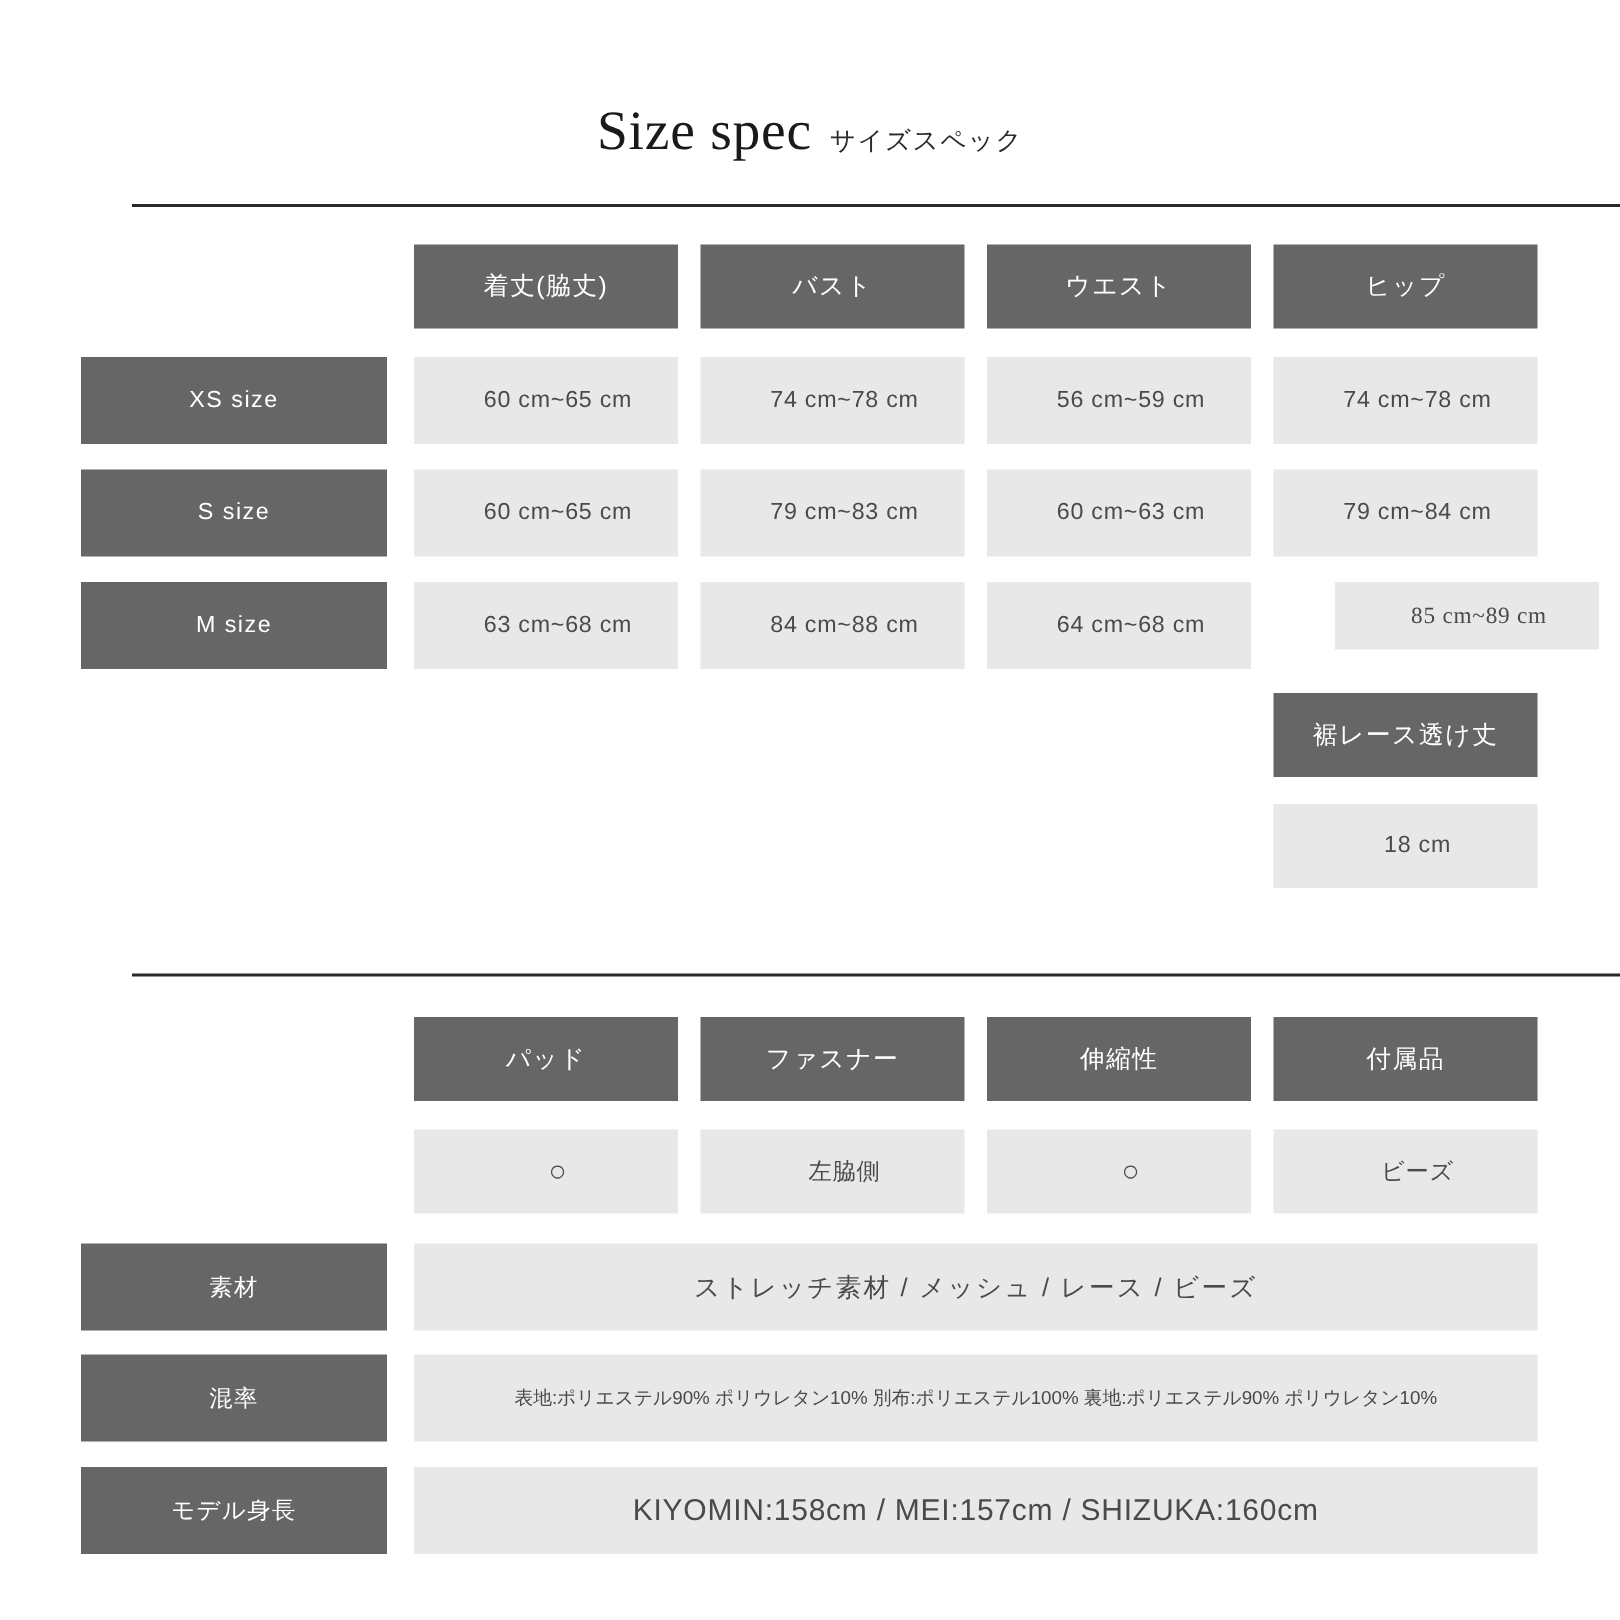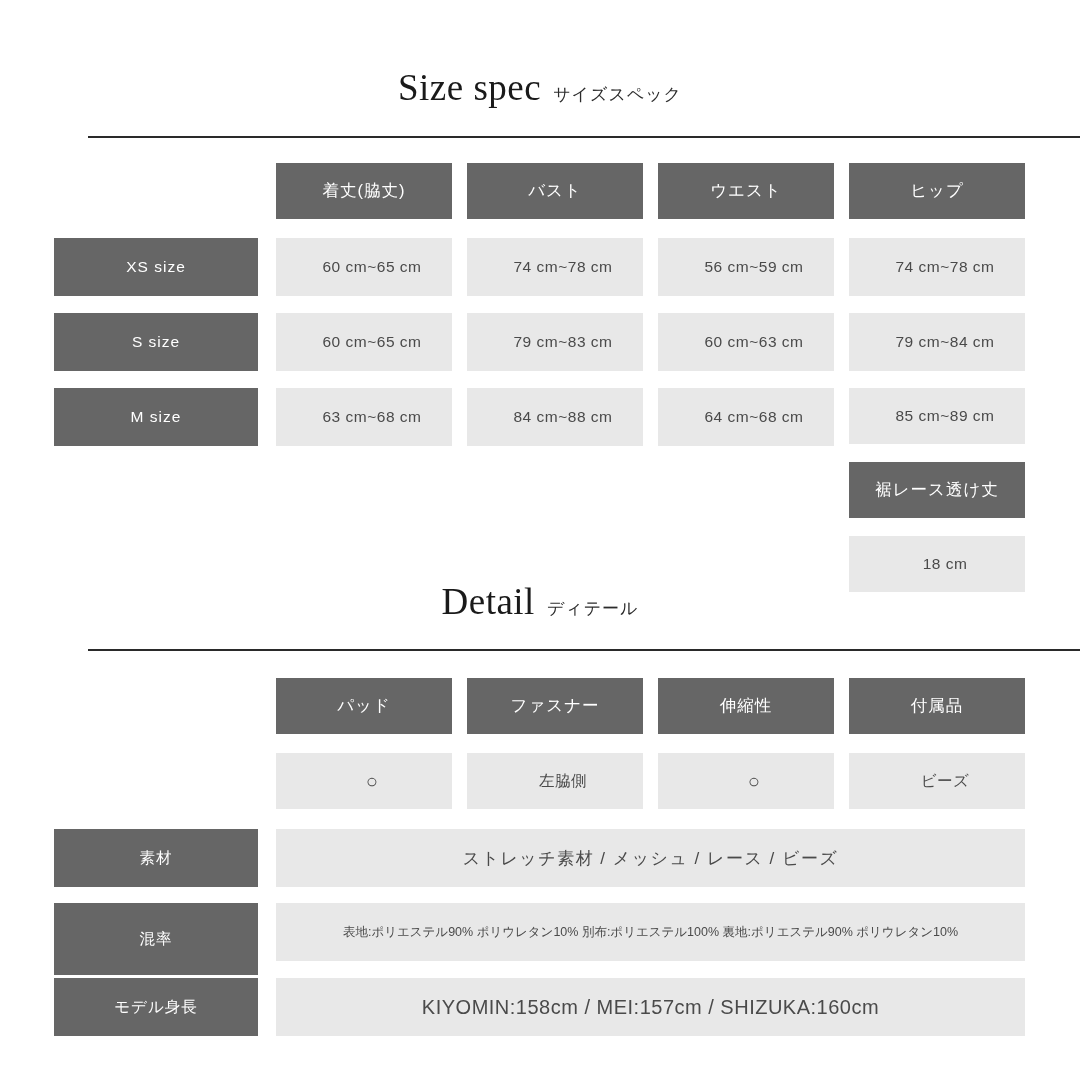--- a/index.html
+++ b/index.html
@@ -126,46 +126,43 @@
     <div class="cell rowhdr" style="left:54px; top:313px; width:204px; height:58px;">S size</div>
     <div class="cell val" style="left:276px; top:313px; width:176px; height:58px;">60 cm~65 cm</div>
     <div class="cell val" style="left:467px; top:313px; width:176px; height:58px;">79 cm~83 cm</div>
     <div class="cell val" style="left:658px; top:313px; width:176px; height:58px;">60 cm~63 cm</div>
     <div class="cell val" style="left:849px; top:313px; width:176px; height:58px;">79 cm~84 cm</div>
 
     <div class="cell rowhdr" style="left:54px; top:388px; width:204px; height:58px;">M size</div>
     <div class="cell val" style="left:276px; top:388px; width:176px; height:58px;">63 cm~68 cm</div>
     <div class="cell val" style="left:467px; top:388px; width:176px; height:58px;">84 cm~88 cm</div>
     <div class="cell val" style="left:658px; top:388px; width:176px; height:58px;">64 cm~68 cm</div>
-    <div class="cell val" style="left:849px; top:388px; width:176px; height:56px;">85 cm~89 cm</div>
+    <div class="cell val" style="left:890px; top:388px; width:176px; height:45px;font-family:Liberation Serif, serif;">85 cm~89 cm</div>
 
     <div class="cell hdr" style="left:849px; top:462px; width:176px; height:56px;">裾レース透け丈</div>
     <div class="cell val" style="left:849px; top:536px; width:176px; height:56px;">18 cm</div>
   </div>
 
-  <div class="section-title" style="position:absolute; left:0; top:580px; width:1080px;">
-    <span class="main">Detail</span><span class="sub">ディテール</span>
-  </div>
   <div class="rule" style="position:absolute; left:44px; top:635px; width:992px;"></div>
 
   <div class="grid">
 
     <div class="cell hdr" style="left:276px; top:678px; width:176px; height:56px;">パッド</div>
     <div class="cell hdr" style="left:467px; top:678px; width:176px; height:56px;">ファスナー</div>
     <div class="cell hdr" style="left:658px; top:678px; width:176px; height:56px;">伸縮性</div>
     <div class="cell hdr" style="left:849px; top:678px; width:176px; height:56px;">付属品</div>
 
     <div class="cell val circle" style="left:276px; top:753px; width:176px; height:56px;">○</div>
     <div class="cell val" style="left:467px; top:753px; width:176px; height:56px;">左脇側</div>
     <div class="cell val circle" style="left:658px; top:753px; width:176px; height:56px;">○</div>
     <div class="cell val" style="left:849px; top:753px; width:176px; height:56px;">ビーズ</div>
 
     <div class="cell rowhdr" style="left:54px; top:829px; width:204px; height:58px;">素材</div>
     <div class="cell val-wide" style="left:276px; top:829px; width:749px; height:58px;">ストレッチ素材  /  メッシュ  /  レース  /  ビーズ</div>
 
-    <div class="cell rowhdr" style="left:54px; top:903px; width:204px; height:72px;text-align:center;">混率</div>
+    <div class="cell rowhdr" style="left:54px; top:903px; width:204px; height:58px;text-align:center;">混率</div>
     <div class="cell val-small" style="left:276px; top:903px; width:749px; height:58px;">表地:ポリエステル90%  ポリウレタン10%  別布:ポリエステル100%  裏地:ポリエステル90%  ポリウレタン10%</div>
 
     <div class="cell rowhdr" style="left:54px; top:978px; width:204px; height:58px;">モデル身長</div>
     <div class="cell val-mid" style="left:276px; top:978px; width:749px; height:58px;">KIYOMIN:158cm  /  MEI:157cm  /  SHIZUKA:160cm</div>
   </div>
 
 </div>
 
 </body></html>

